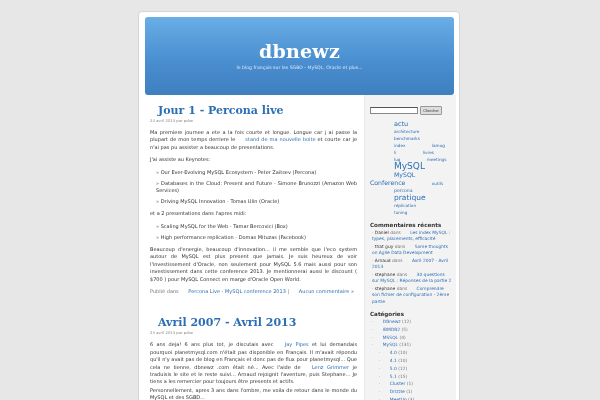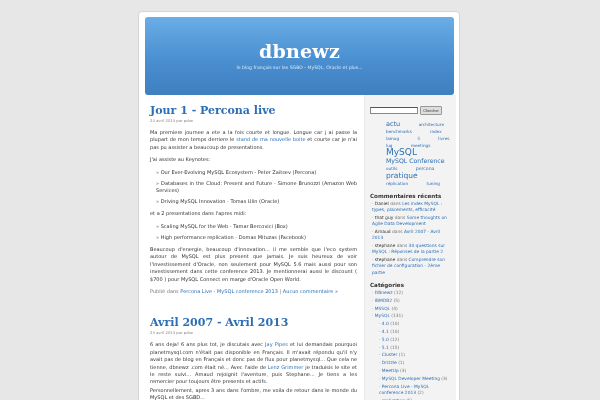--- a/index.html
+++ b/index.html
@@ -39,21 +39,21 @@
   }
   .post-title {
     font-family: "DejaVu Serif", serif; font-weight: bold;
     font-size: 11px; line-height: 12px; color: #333; margin: 0;
   }
   .post-meta { font-size: 3.8px; color: #888; margin: 1px 0 6px 0; line-height: 5px; }
   .post p { margin: 0 0 5px 0; text-align: justify; }
   .post ul { margin: 0 0 5px 0; padding: 0 0 0 6px; list-style: none; }
   .post ul li { margin: 0 0 3.5px 0; text-align: justify; }
   .post ul li::before { content: "» "; color: #777; }
-  a, .link { color: #2d6fb5; text-decoration: none; }
+  a, .link { color: #2d6fb5; text-decoration: none; margin-left: 8px; }
   .postmetadata { text-align: center; color: #777; margin: 8px 0 0 0; }
   .post + .post { margin-top: 22px; }
   #sidebar {
     position: absolute; left: 225px; top: 83px;
     width: 92px; height: 316px;
     background: #f3f3f3;
     border-left: 1px solid #e8e8e8;
     font-size: 4.4px; line-height: 6.2px; color: #333;
     padding: 6px 4px 0 5px; box-sizing: border-box;
   }

